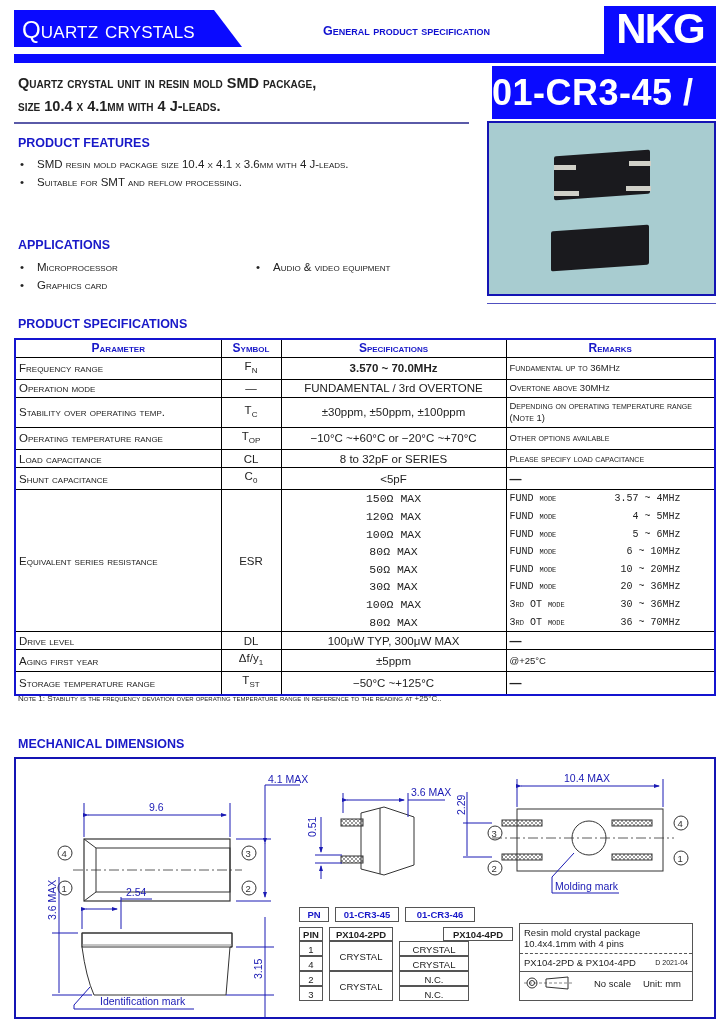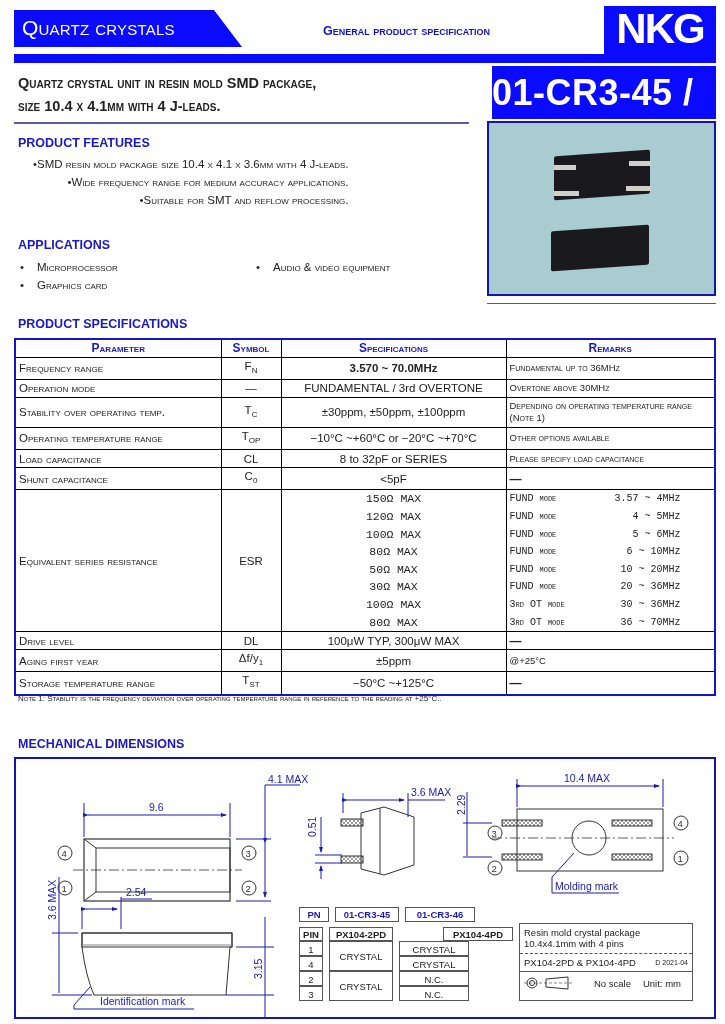--- a/index.html
+++ b/index.html
@@ -2,21 +2,21 @@
 <html><head>
 <meta charset="utf-8">
 <style>
   * { box-sizing: border-box; margin: 0; padding: 0; }
   html, body { width: 725px; height: 1024px; background: #ffffff; overflow: hidden; }
   body { font-family: "Liberation Sans", sans-serif; color: #222; position: relative; }
 
   
   .hdr-tab { position: absolute; left: 14px; top: 10px; width: 228px; height: 37px; background: #0a0aff;
              clip-path: polygon(0 0, 200px 0, 228px 37px, 0 37px); }
-  .hdr-tab span { position: absolute; left: 8px; top: 6px; color: #fff; font-size: 21px; font-variant: small-caps; letter-spacing: 0.2px; }
+  .hdr-tab span { position: absolute; left: 8px; top: 6px; color: #fff; font-size: 24px; font-variant: small-caps; letter-spacing: 0.2px; }
   .hdr-general { position: absolute; left: 323px; top: 24px; color: #1010d0; font-size: 12.5px; font-weight: bold; font-variant: small-caps; }
   .hdr-logo { position: absolute; left: 604px; top: 6px; width: 112px; height: 54px; background: #0a0aff;
               color: #fff; font-size: 42px; font-weight: bold; line-height: 46px; text-align: center; letter-spacing: -2px; font-family: "Liberation Sans", sans-serif; }
   .hdr-bar { position: absolute; left: 14px; top: 54px; width: 702px; height: 9px; background: #0a0aff; }
 
   .title-text { position: absolute; left: 18px; top: 72px; font-size: 14.5px; font-weight: bold; line-height: 23px; color: #222; font-variant: small-caps; }
   .title-rule { position: absolute; left: 14px; top: 122px; width: 455px; height: 2px; background: #5a5aa8; }
   .pn-box { position: absolute; left: 492px; top: 66px; width: 224px; height: 53px; background: #0a0aff; color: #fff;
             font-size: 36px; font-weight: bold; line-height: 53px; letter-spacing: 0.5px; }
 
@@ -76,23 +76,22 @@
   <div class="chip" style="left:65px;top:30px;width:96px;height:44px;transform:skewY(-4deg);"></div>
   <div class="lead" style="left:65px;top:42px;width:22px;height:5px;"></div>
   <div class="lead" style="left:140px;top:38px;width:22px;height:5px;"></div>
   <div class="lead" style="left:65px;top:68px;width:25px;height:5px;"></div>
   <div class="lead" style="left:137px;top:63px;width:25px;height:5px;"></div>
   <div class="chip" style="left:62px;top:105px;width:98px;height:40px;transform:skewY(-4deg);"></div>
 </div>
 <div class="photo-rule"></div>
 
 <div class="sec-head" style="top:136px;">PRODUCT FEATURES</div>
-<ul class="bullets" style="top:155px;text-align:right;">
+<ul class="bullets" style="top:155px;">
   <li>SMD resin mold package size 10.4 x 4.1 x 3.6mm with 4 J-leads.</li>
-  <li>Wide frequency range for medium accuracy applications.</li>
   <li>Suitable for SMT and reflow processing.</li>
 </ul>
 
 <div class="sec-head" style="top:238px;">APPLICATIONS</div>
 <ul class="bullets" style="top:258px;">
   <li>Microprocessor</li>
   <li>Graphics card</li>
 </ul>
 <ul class="bullets" style="top:258px;left:256px;">
   <li>Audio &amp; video equipment</li>

